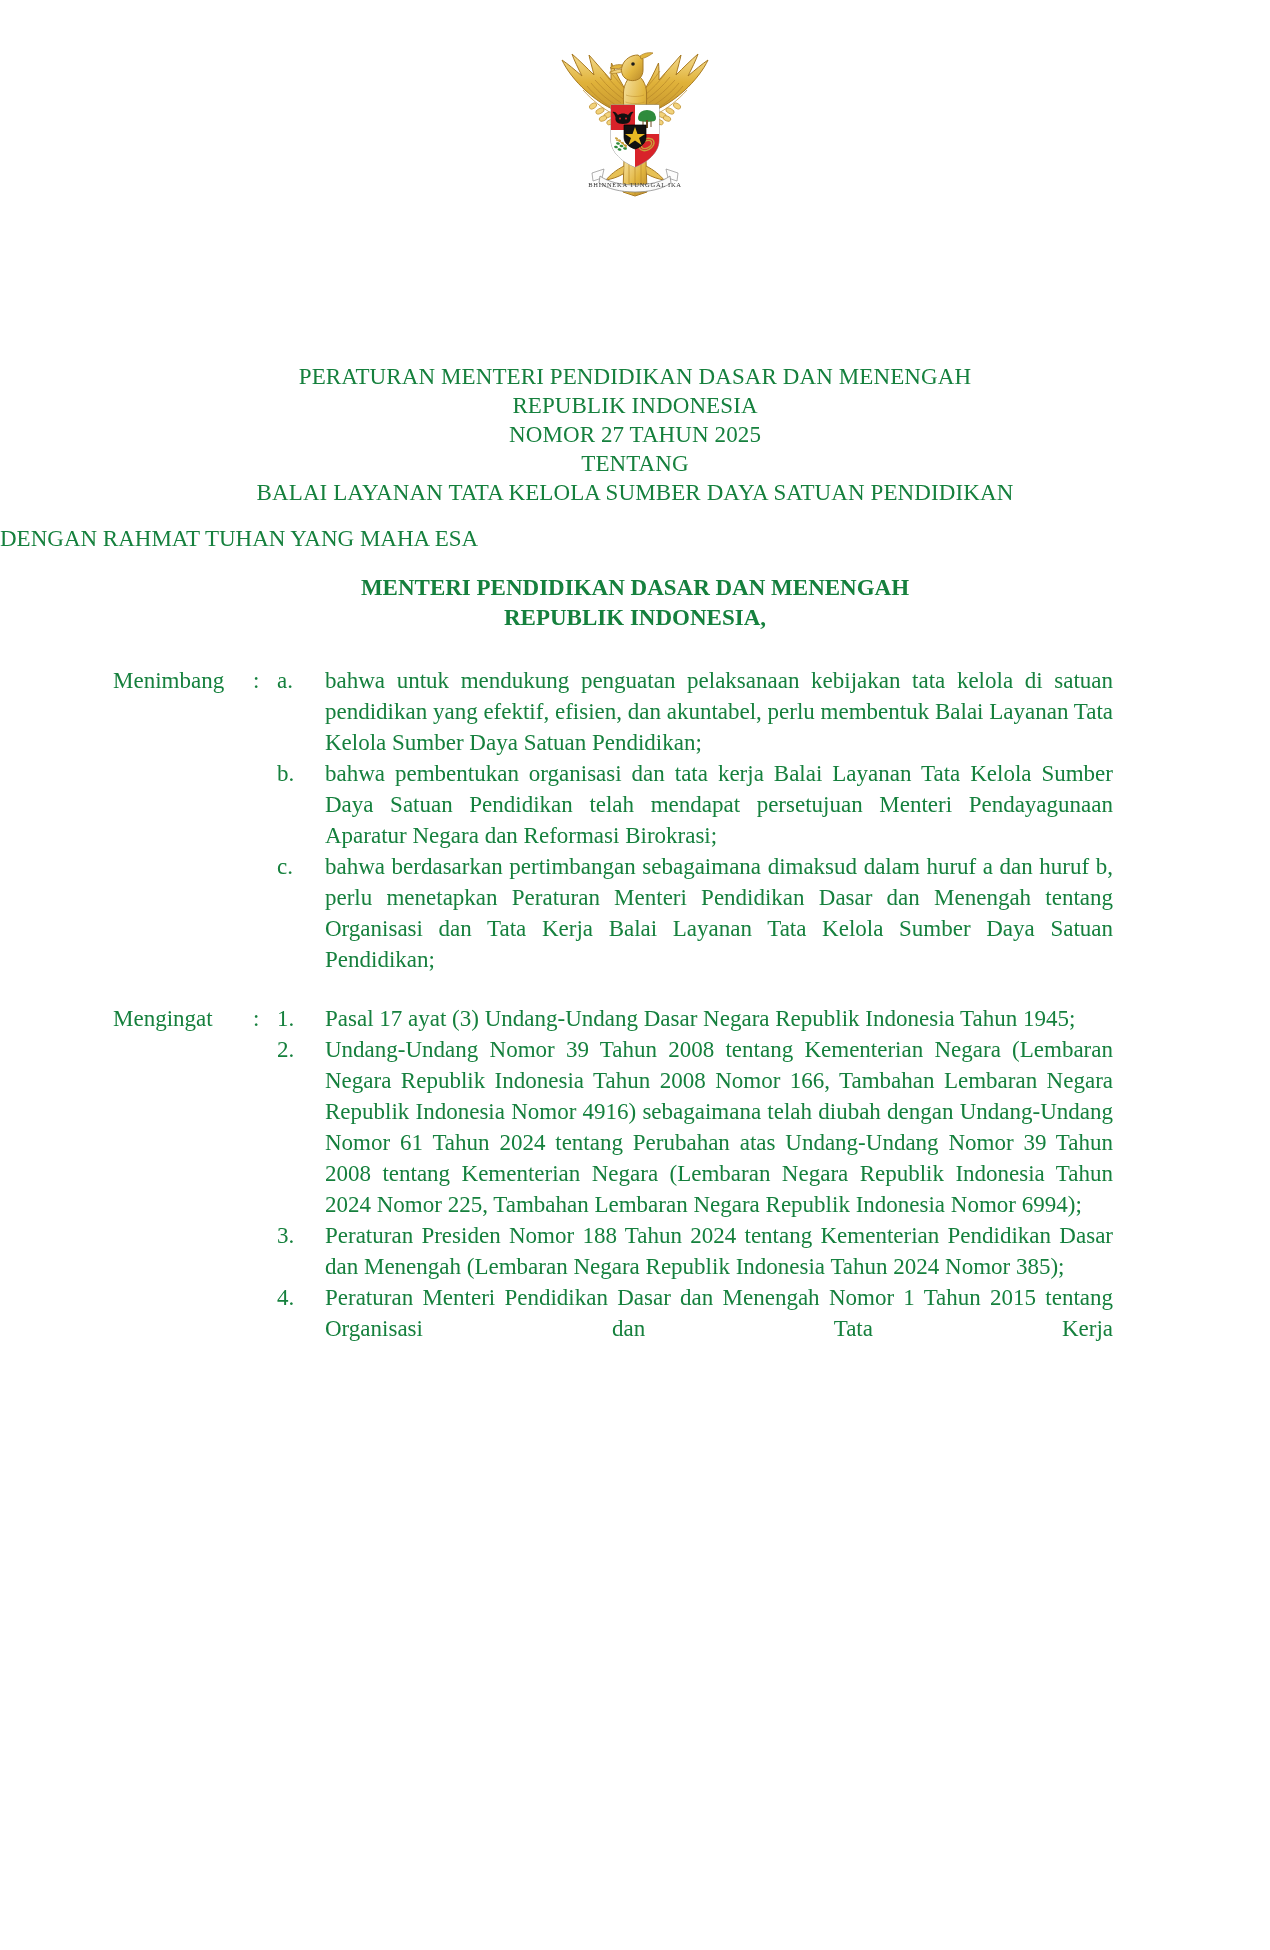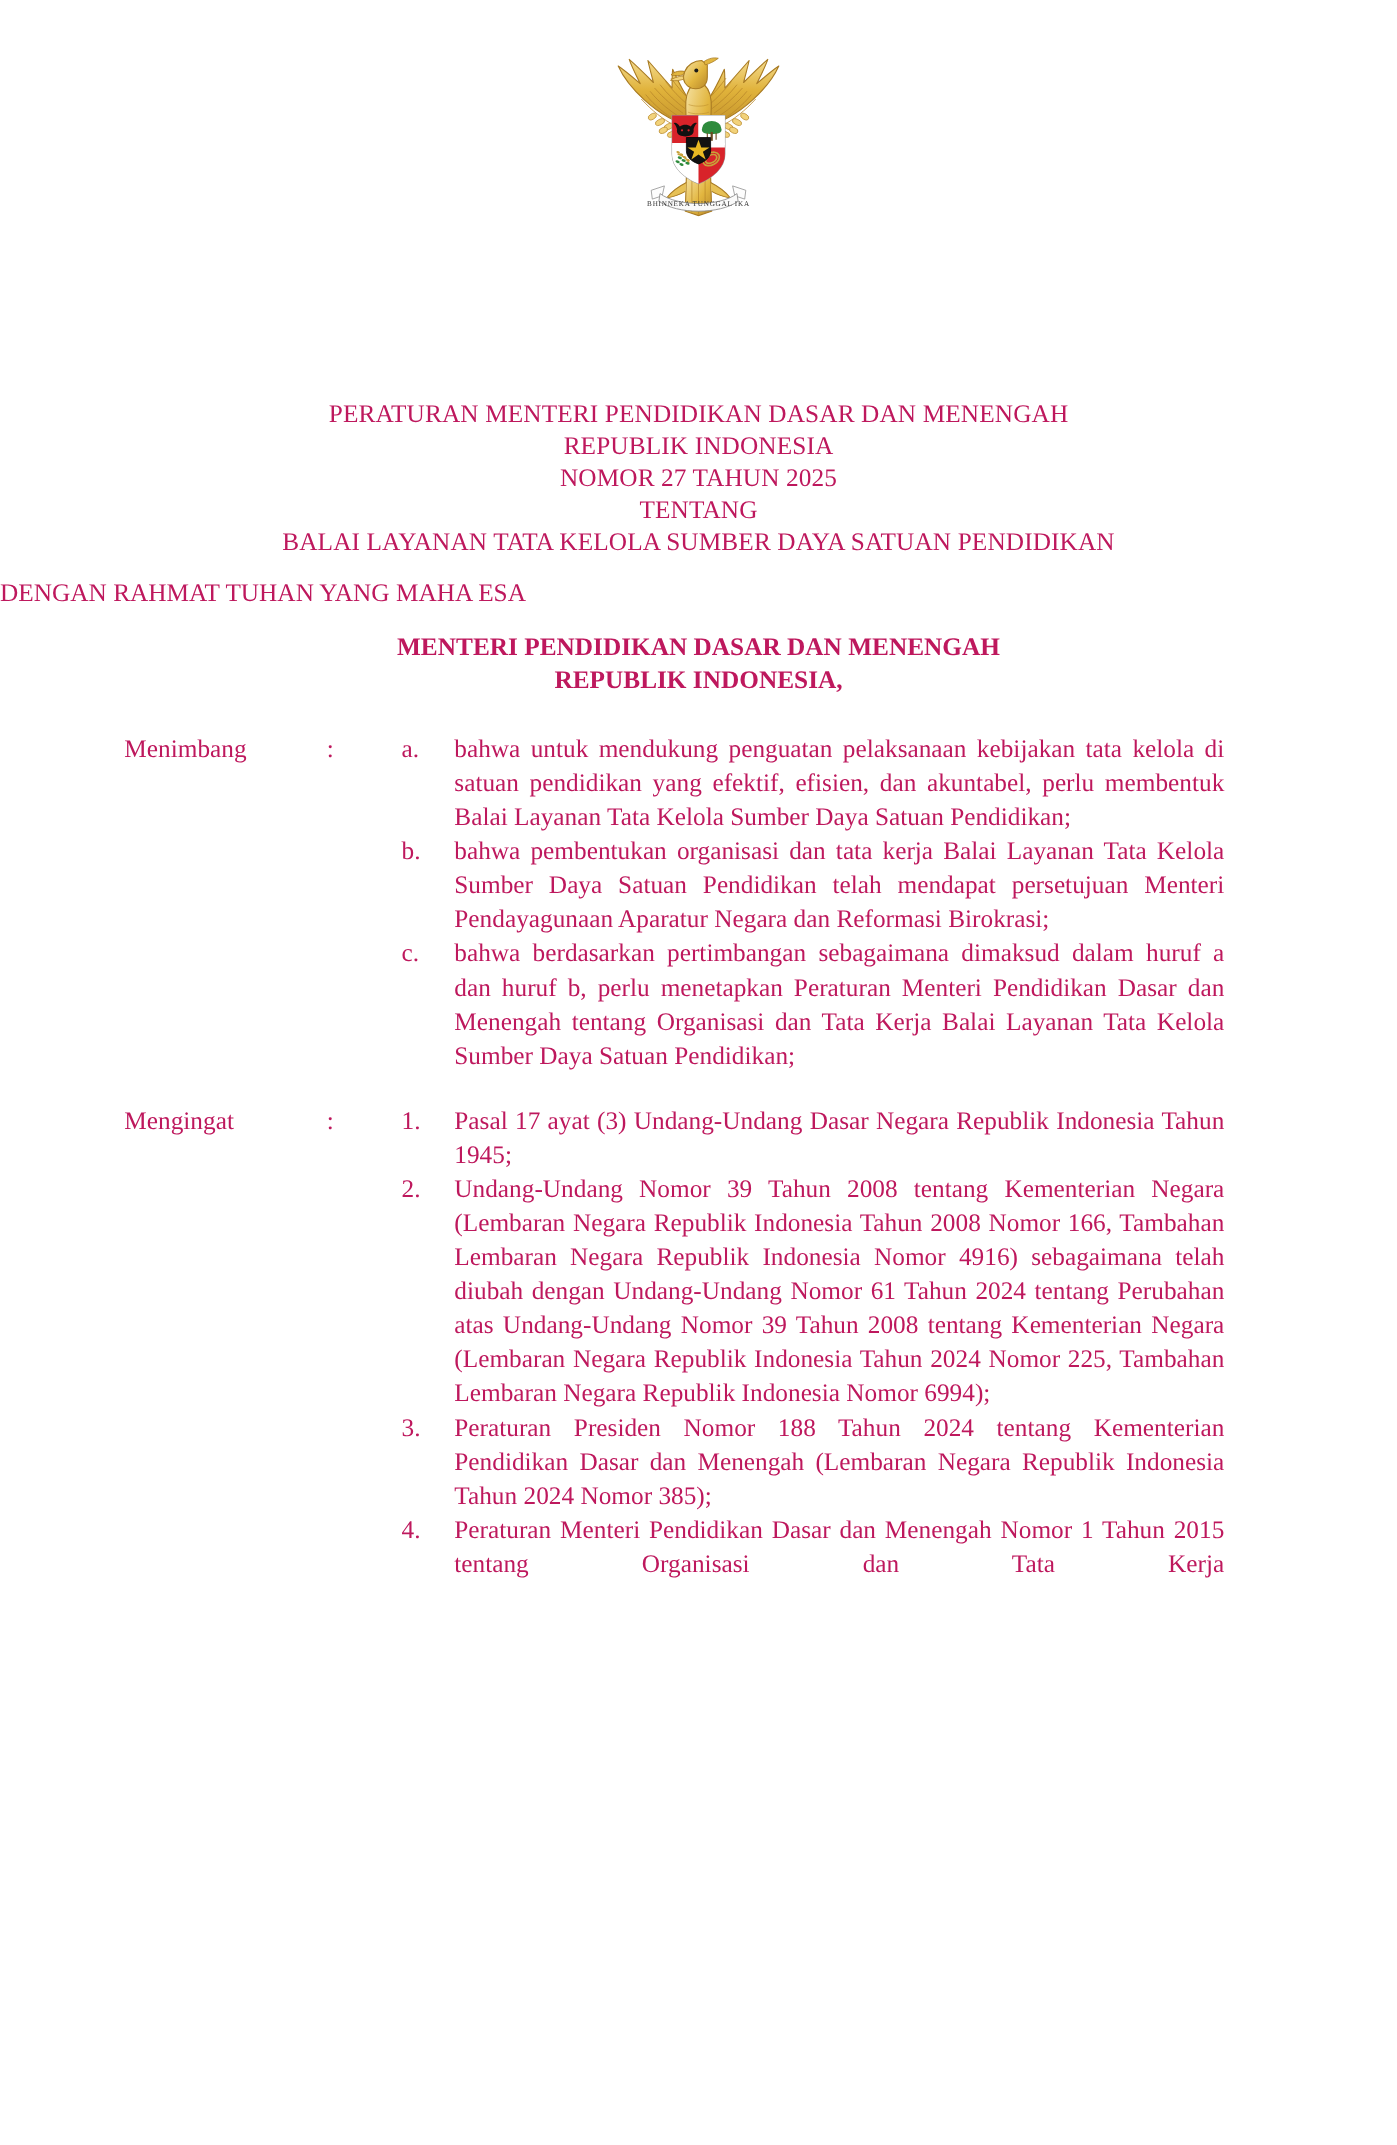--- a/index.html
+++ b/index.html
@@ -8,21 +8,21 @@
     padding: 0;
     background: #ffffff;
   }
   .page {
     position: relative;
     width: 1270px;
     height: 1950px;
     margin: 0 auto;
     background: #ffffff;
     font-family: "Liberation Serif", "DejaVu Serif", serif;
-    color: #be185d;
+    color: #15803d;
     overflow: hidden;
   }
 
   
   .emblem-wrap {
     position: absolute;
     top: 42px;
     left: 0;
     width: 100%;
     display: flex;
@@ -72,21 +72,20 @@
   .clauses {
     position: absolute;
     top: 665px;
     left: 113px;
     width: 1000px;
   }
   .clause-group {
     display: flex;
     align-items: flex-start;
     margin-bottom: 28px;
-    gap: 44px;
   }
   .clause-label {
     width: 140px;
     flex: 0 0 140px;
     font-size: 23px;
     line-height: 31px;
   }
   .clause-colon {
     width: 24px;
     flex: 0 0 24px;

